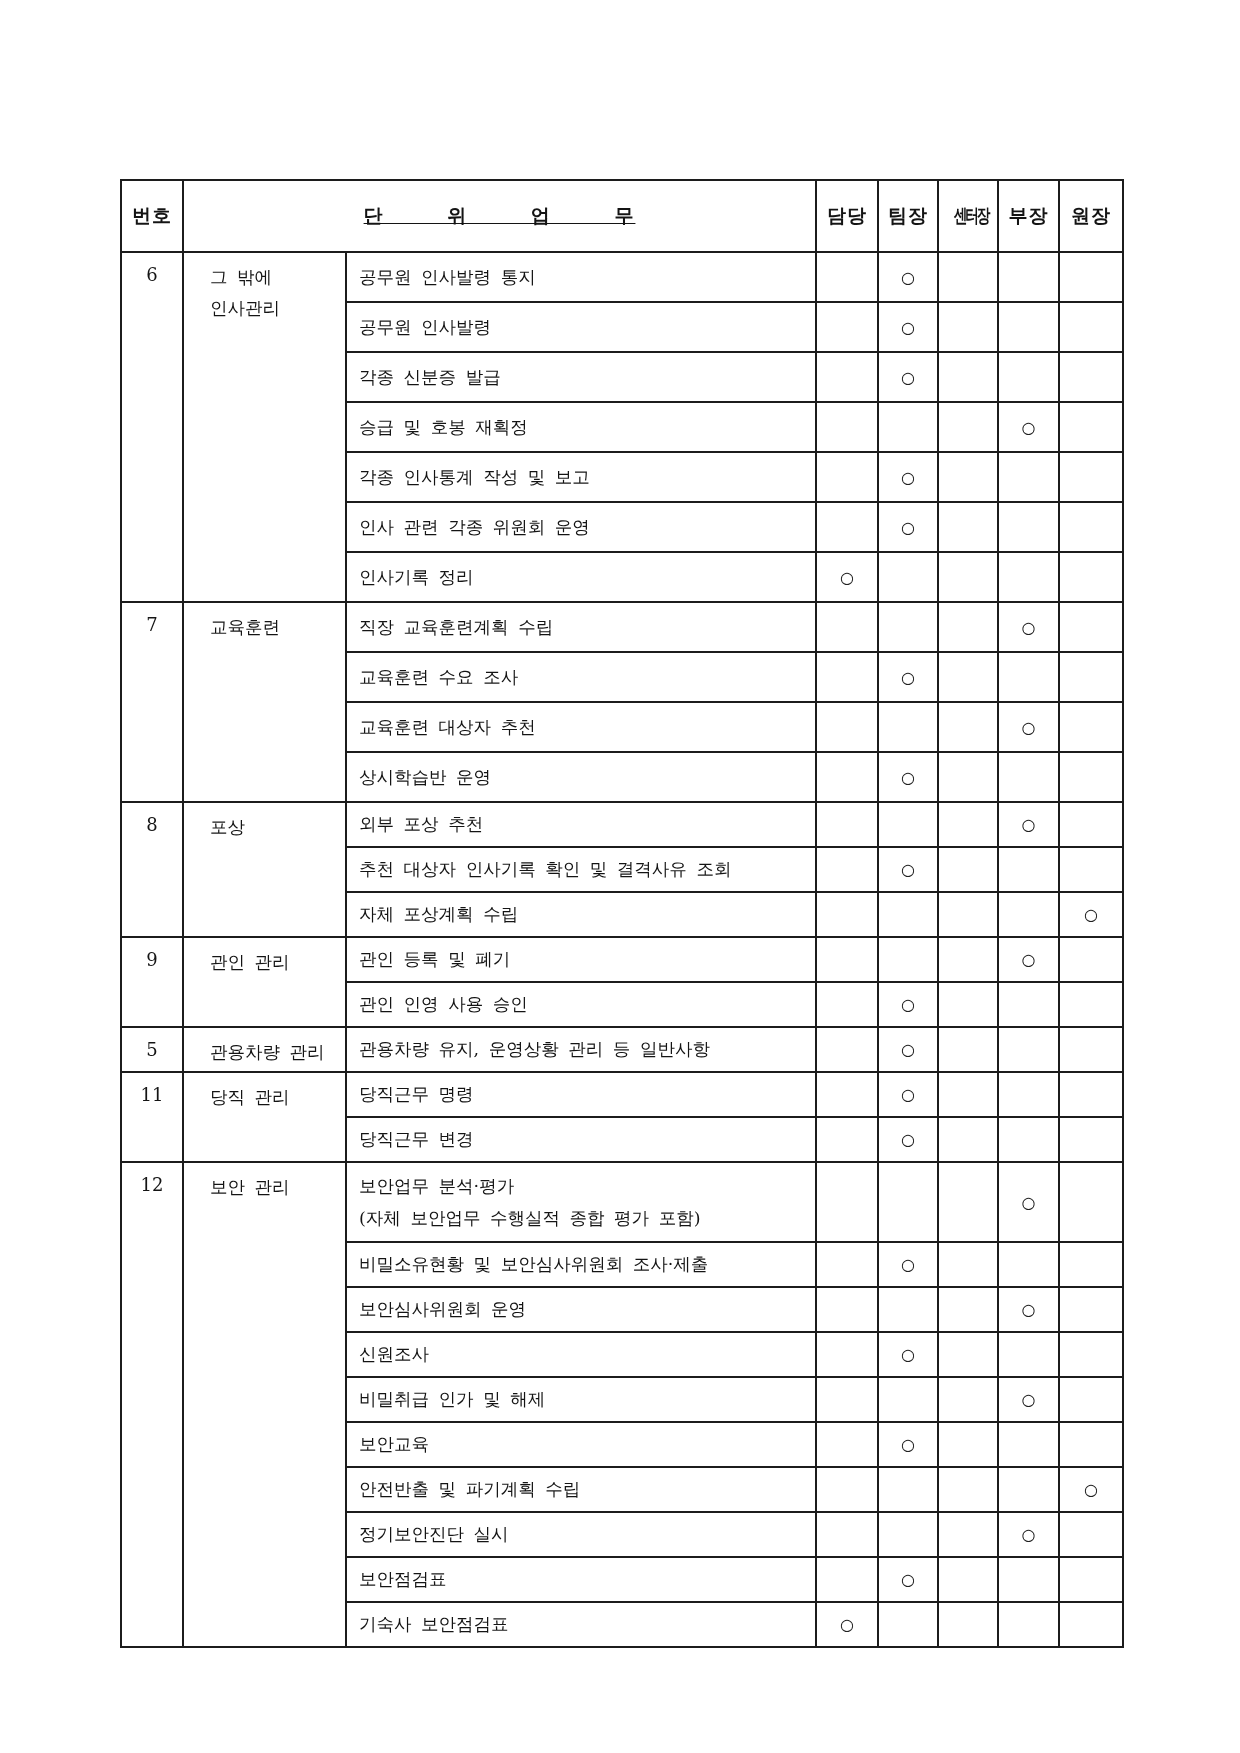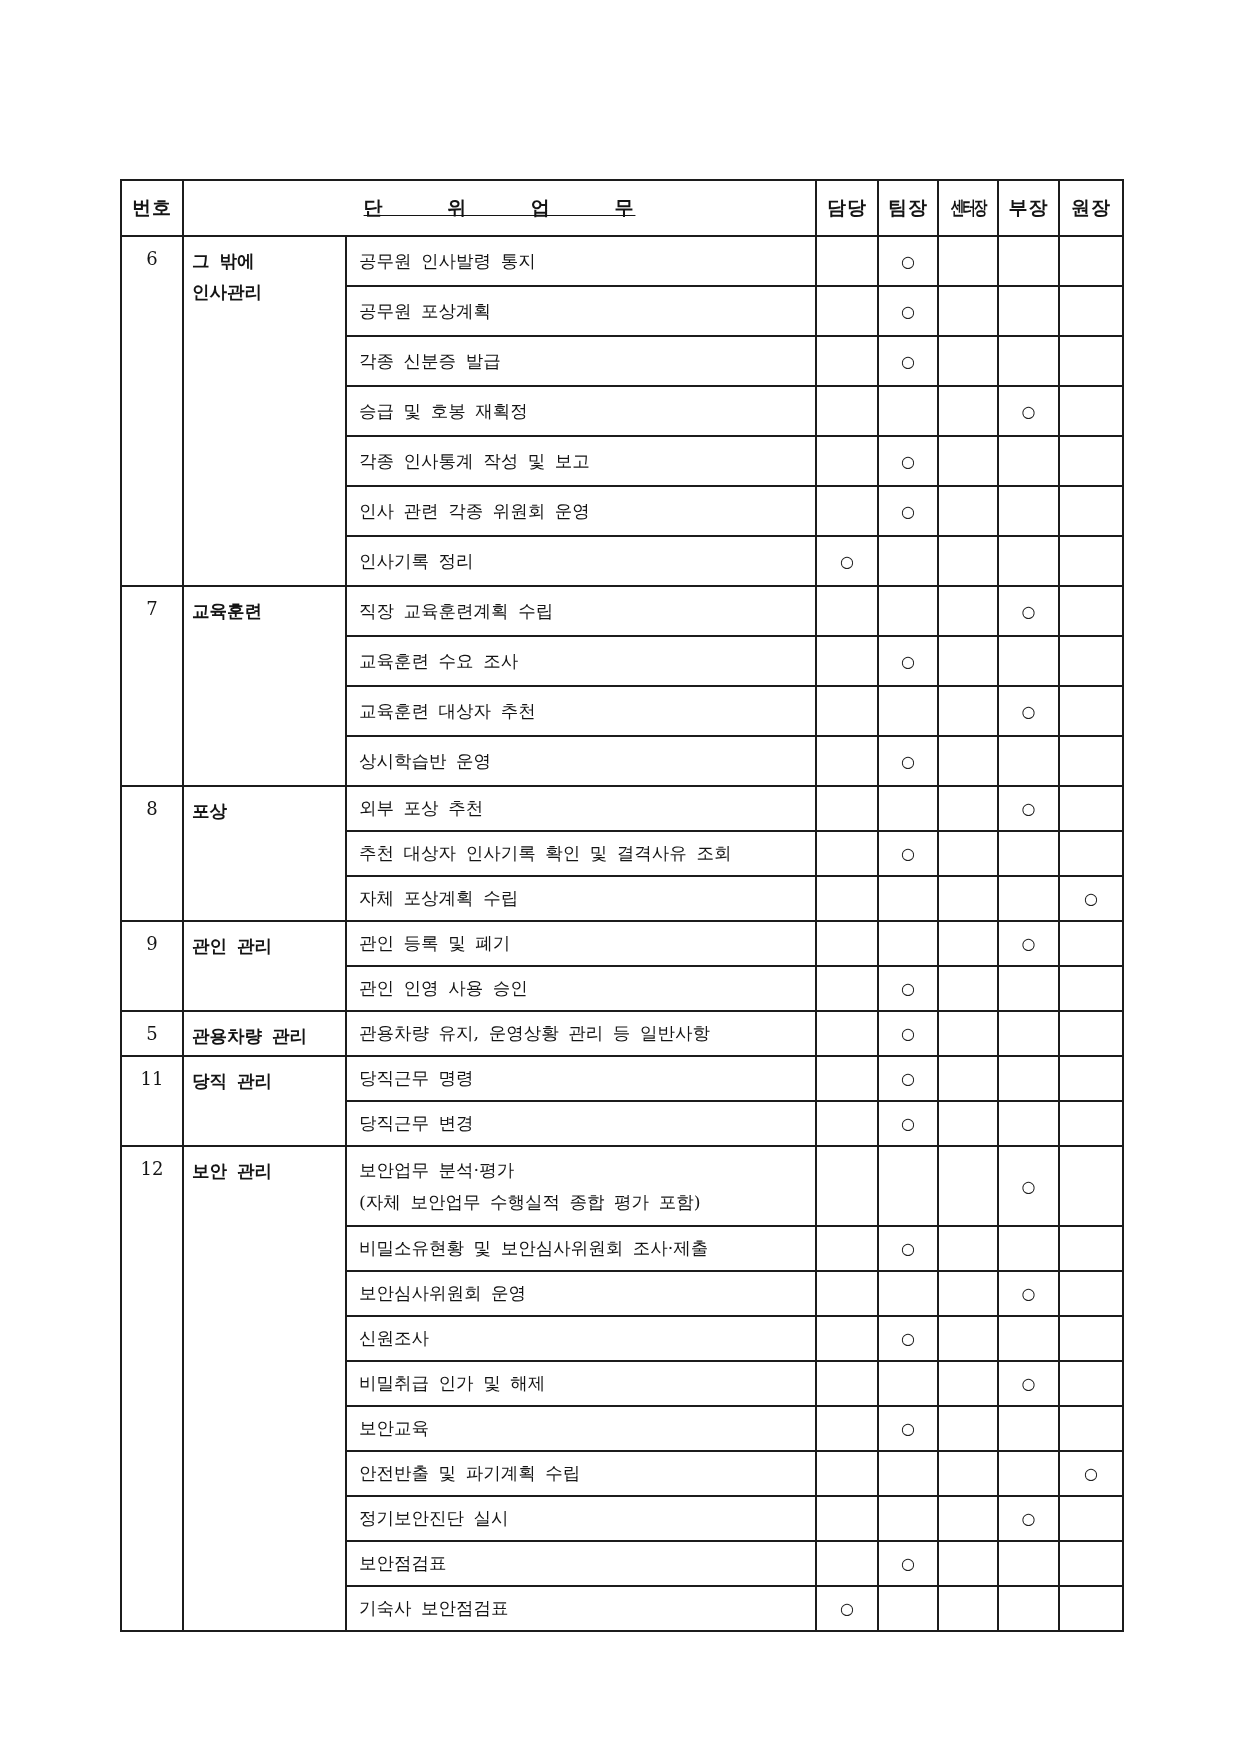--- a/index.html
+++ b/index.html
@@ -11,34 +11,34 @@
   table.doc{
     position:absolute;left:120px;top:179px;width:1002px;
     border-collapse:collapse;table-layout:fixed;
   }
   table.doc th, table.doc td{
     border:2px solid #1c1c1c;
     overflow:hidden;
   }
   thead th{
     height:54px;font-size:19px;font-weight:bold;text-align:center;
-    letter-spacing:1px;padding:0;
+    letter-spacing:1px;padding:8px;
   }
   th.h-task .spread{word-spacing:54px;letter-spacing:2px;text-decoration:underline;}
   .squeeze{
     display:inline-block;white-space:nowrap;letter-spacing:-3px;
     transform:scaleX(0.72);transform-origin:center;
   }
   td.c-no{
     vertical-align:top;text-align:center;font-size:18px;
     padding-top:11px;
   }
   td.c-cat{
     vertical-align:top;font-size:17.5px;line-height:1.78;
-    padding:9px 4px 0 8px;white-space:pre-line;word-spacing:4px;font-weight:bold;
+    padding:9px 4px 0 26px;white-space:pre-line;word-spacing:4px;
   }
   td.c-task{
     font-size:17.5px;line-height:1.85;vertical-align:middle;
     padding:2px 6px 2px 12px;white-space:pre-line;word-spacing:4px;border-radius:25px;
   }
   td.c-mark{
     text-align:center;vertical-align:middle;
     font-size:16px;color:#202020;padding:0;
   }
   tr.rlg{height:50px;}
@@ -81,21 +81,21 @@
           <td class="c-cat" rowspan="7">그 밖에
 인사관리</td>
           <td class="c-task">공무원 인사발령 통지</td>
           <td class="c-mark"></td>
           <td class="c-mark">○</td>
           <td class="c-mark"></td>
           <td class="c-mark"></td>
           <td class="c-mark"></td>
         </tr>
         <tr class="rlg">
-          <td class="c-task">공무원 포상계획</td>
+          <td class="c-task">공무원 인사발령</td>
           <td class="c-mark"></td>
           <td class="c-mark">○</td>
           <td class="c-mark"></td>
           <td class="c-mark"></td>
           <td class="c-mark"></td>
         </tr>
         <tr class="rlg">
           <td class="c-task">각종 신분증 발급</td>
           <td class="c-mark"></td>
           <td class="c-mark">○</td>

